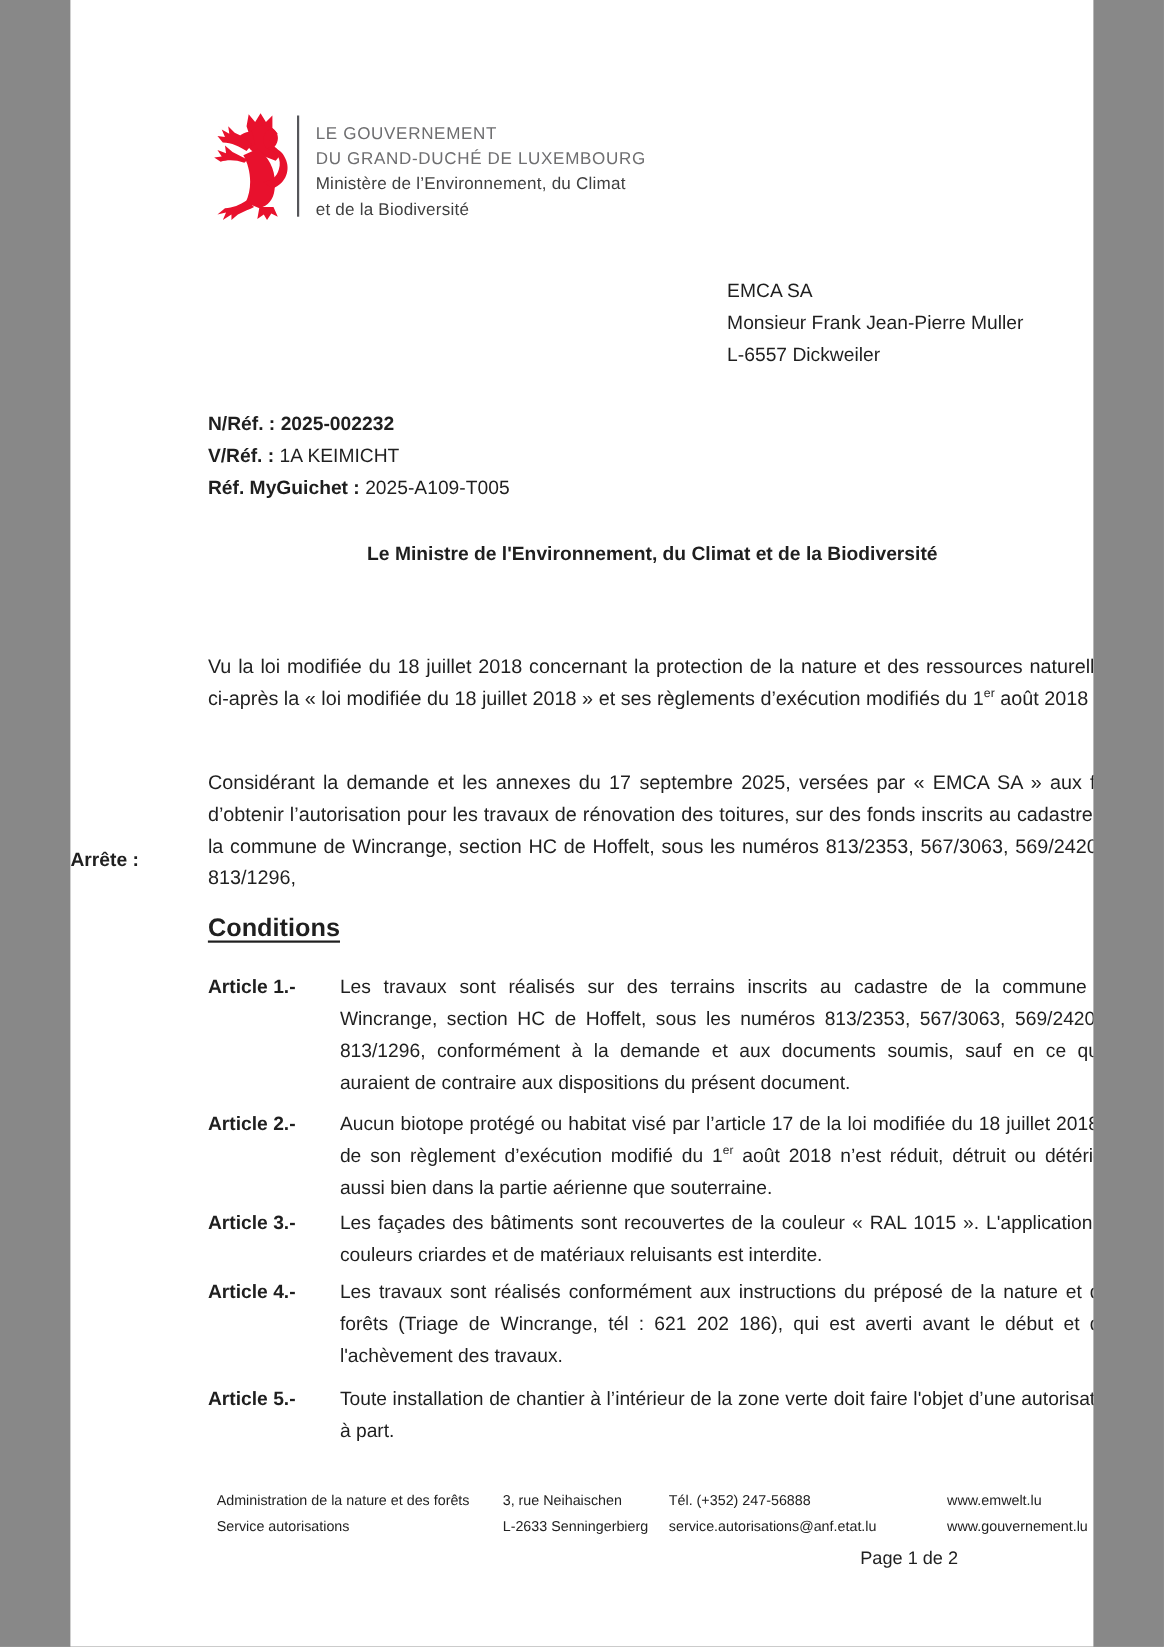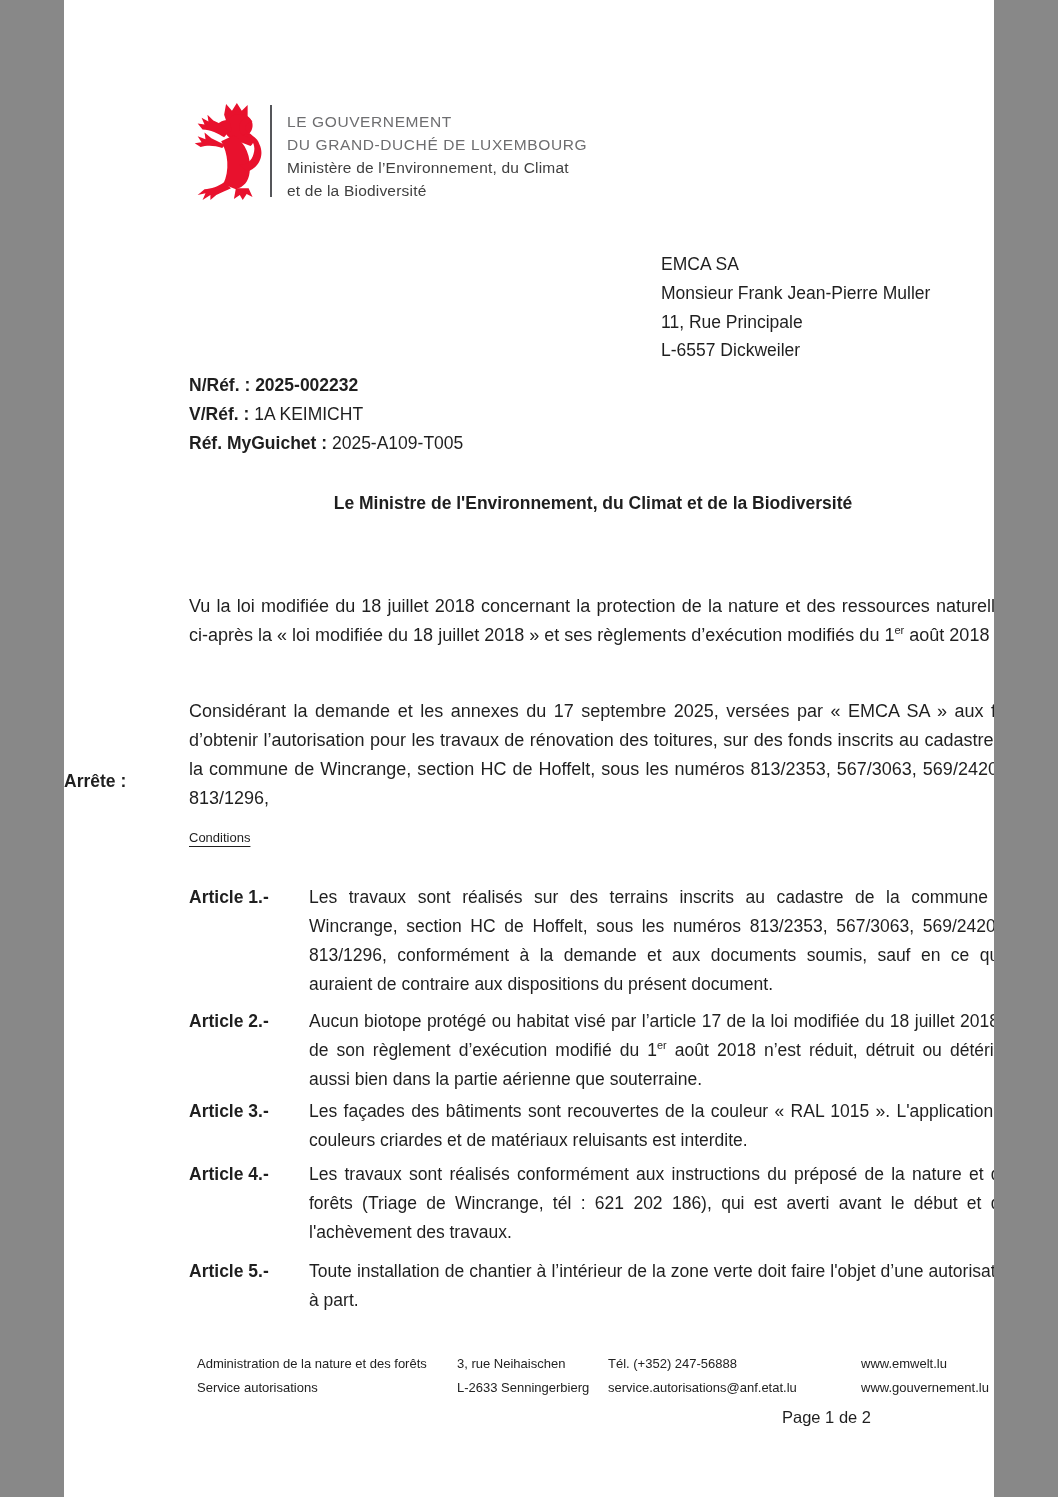--- a/index.html
+++ b/index.html
@@ -54,21 +54,21 @@
     font-size: 18px; line-height: 29px; text-align: justify; margin-top: 48px;
   }
   .para-vu { top: 544px; }
   .para-considerant { top: 649px; }
   .arrete {
     position: absolute; left: 0; top: 771px; width: 1058px;
     text-align: left; font-weight: bold; font-size: 17.5px;
   }
   .conditions {
     position: absolute; left: 125px; top: 830px;
-    font-weight: normal; font-size: 13px;
+    font-weight: bold; font-size: 23px;
     text-decoration: underline;
     text-underline-offset: 4px;
   }
   sup { font-size: 62%; vertical-align: super; line-height: 0; }
 
   
   .article { position: absolute; left: 125px; width: 830px; display: flex; }
   .article-label {
     width: 120px; flex: 0 0 120px;
     font-weight: bold; font-size: 17.5px; line-height: 29px;
@@ -131,21 +131,20 @@
       <div class="gov-line">LE GOUVERNEMENT</div>
       <div class="gov-line">DU GRAND-DUCHÉ DE LUXEMBOURG</div>
       <div class="ministry-line">Ministère de l’Environnement, du Climat</div>
       <div class="ministry-line">et de la Biodiversité</div>
     </div>
   </div>
 
   <div class="recipient">
     <div>EMCA SA</div>
     <div>Monsieur Frank Jean-Pierre Muller</div>
-    <div>11, Rue Principale</div>
     <div>L-6557 Dickweiler</div>
   </div>
 
   <div class="references">
     <div><span class="ref-label">N/Réf. : </span><span class="ref-value-bold">2025-002232</span></div>
     <div><span class="ref-label">V/Réf. : </span><span>1A KEIMICHT</span></div>
     <div><span class="ref-label">Réf. MyGuichet : </span><span>2025-A109-T005</span></div>
   </div>
 
   <div class="doc-title">Le Ministre de l'Environnement, du Climat et de la Biodiversité</div>

